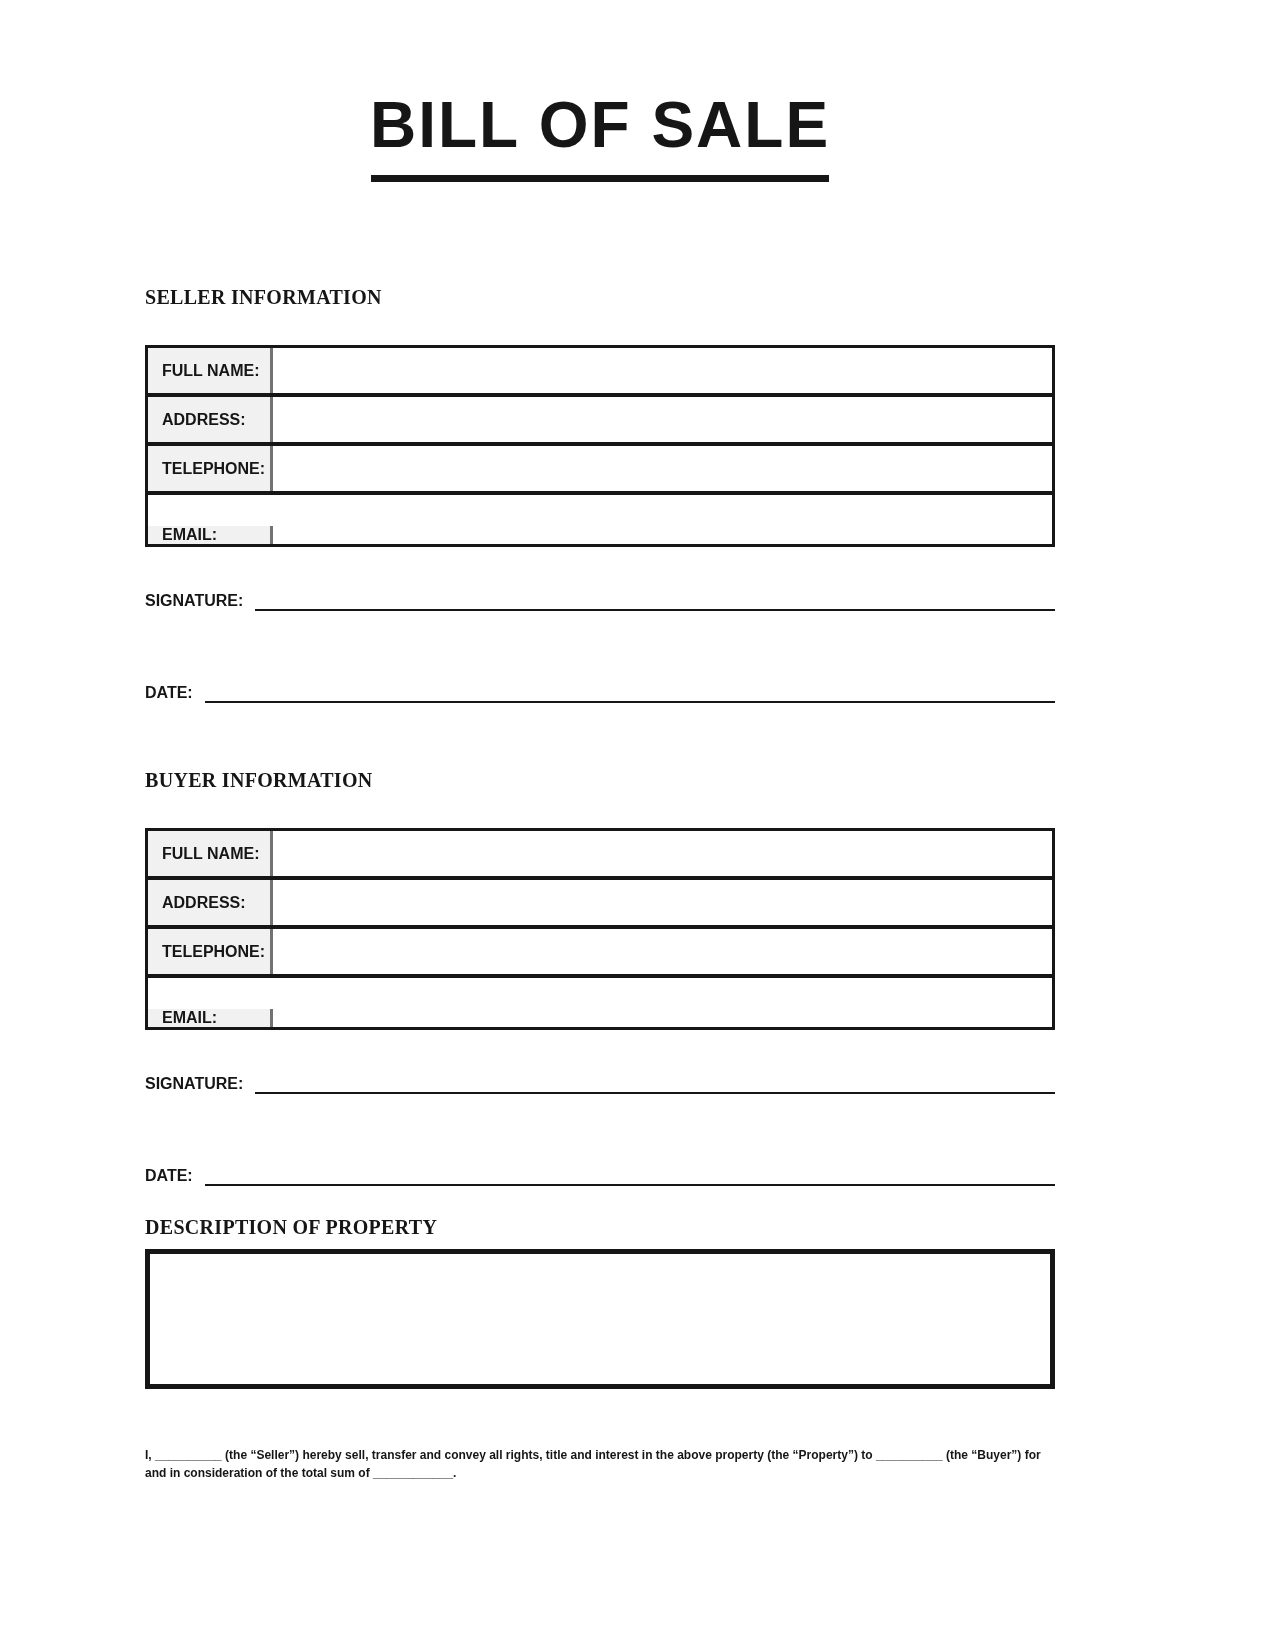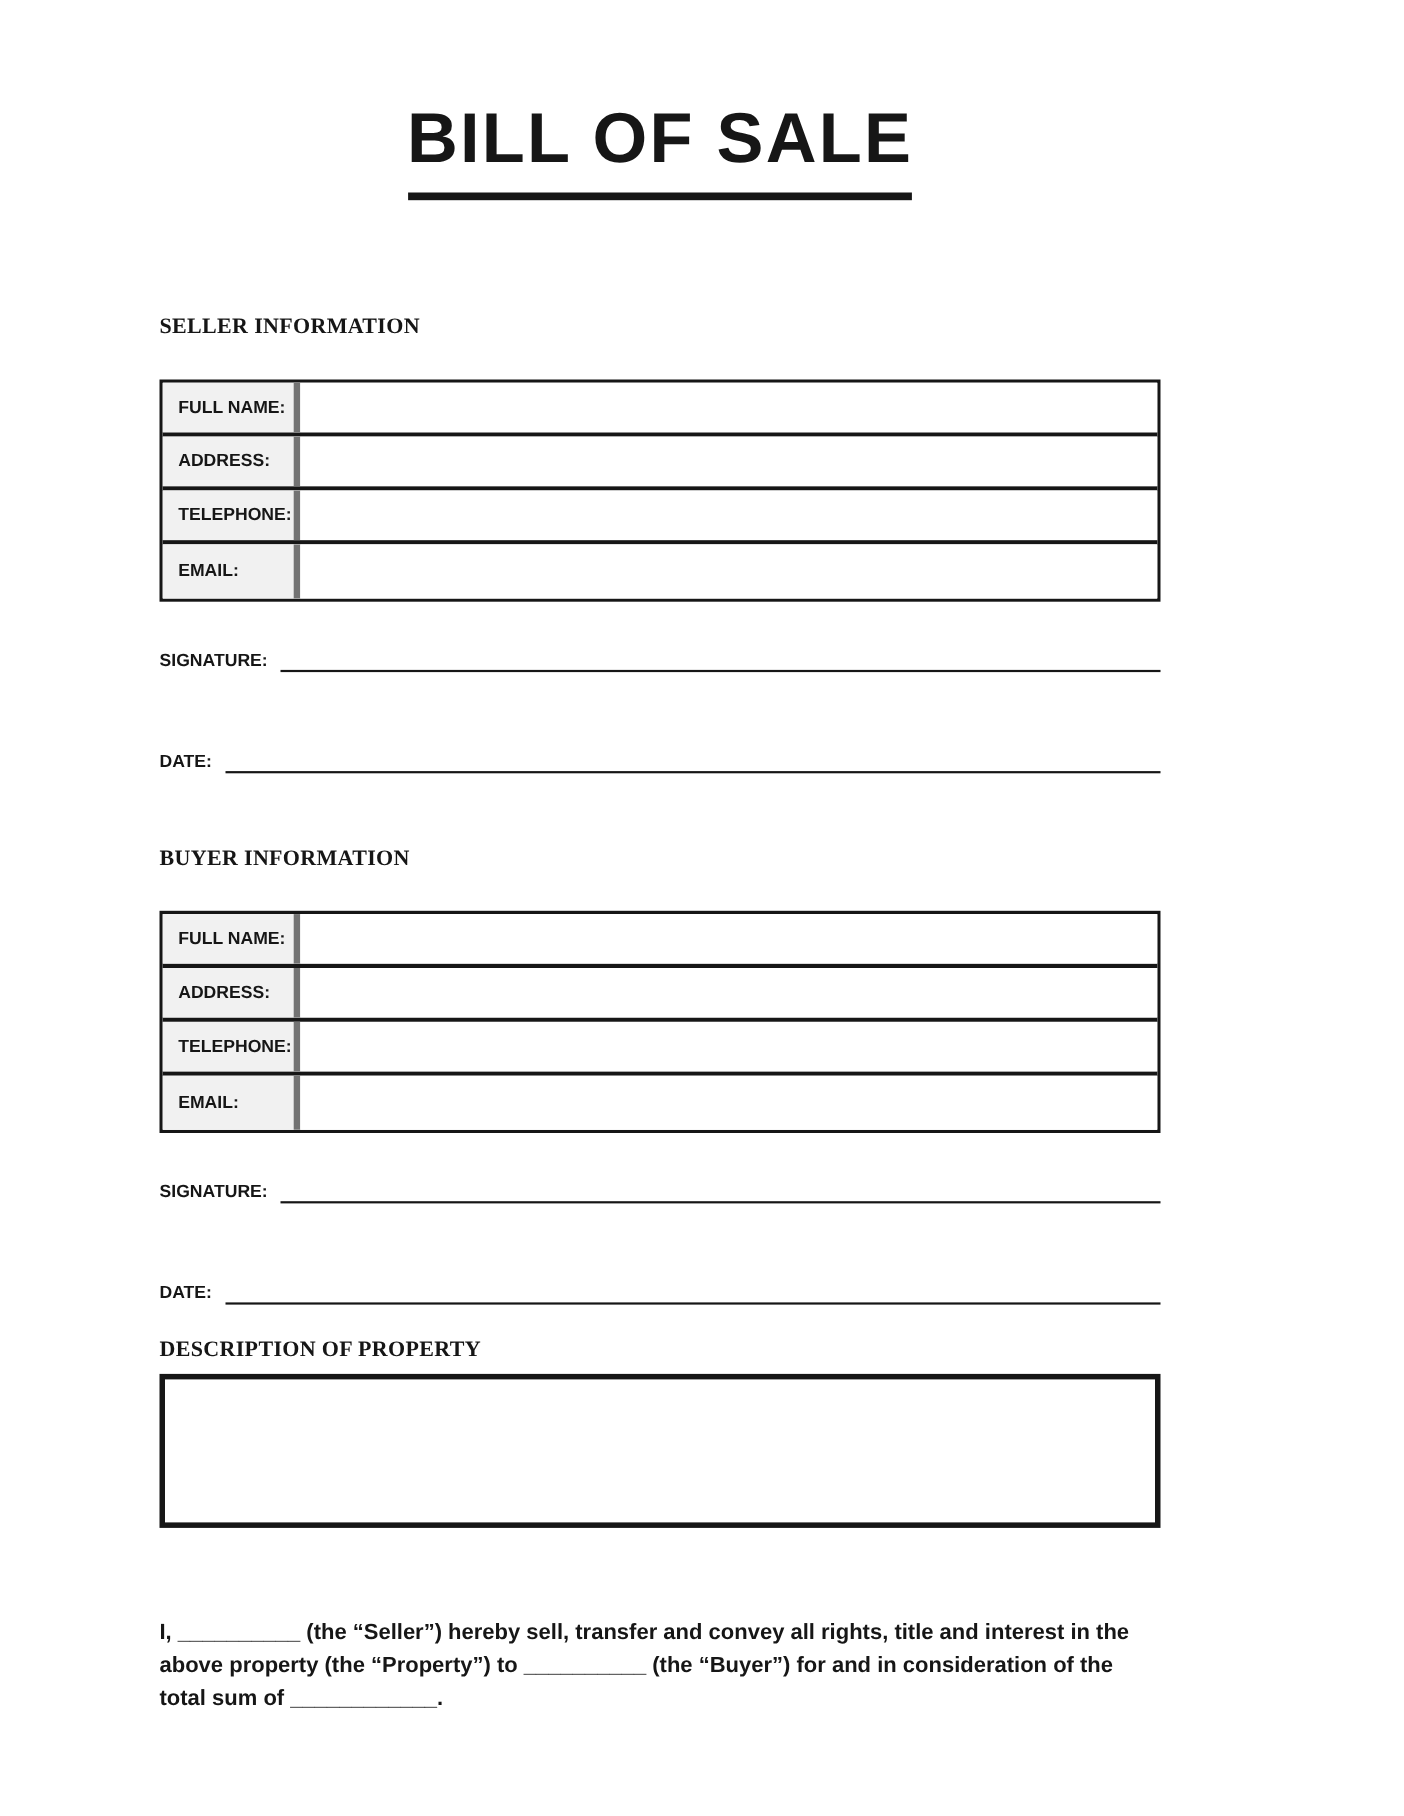--- a/index.html
+++ b/index.html
@@ -55,26 +55,26 @@
   .form-table {
     margin-top: 36px;
     border: 3px solid #161616;
   }
   .form-row {
     display: flex;
     height: 49px;
     border-bottom: 4px solid #161616;
     background: #ffffff;
   }
-  .form-row:last-child { border-bottom: none; }
+  .form-row:last-child { border-bottom: none; align-items: flex-end; }
   .cell-label {
     width: 125px;
     flex: 0 0 125px;
     background: #f1f1f1;
-    border-right: 6px solid #737373;
+    border-right: 3px solid #737373;
     display: flex;
     align-items: center;
     padding-left: 14px;
     font-size: 16px;
     font-weight: 700;
     color: #161616;
   }
   .cell-input {
     flex: 1;
     background: #ffffff;
@@ -109,22 +109,22 @@
   
   .description-box {
     margin-top: 10px;
     height: 140px;
     border: 5px solid #161616;
     background: #ffffff;
   }
 
   
   .statement {
-    margin-top: 80px;
-    font-size: 20px;
+    margin-top: 57px;
+    font-size: 12px;
     font-weight: 700;
     line-height: 1.5;
     color: #161616;
   }
 
   
   .footer {
     position: absolute;
     left: 0;
     bottom: 40px;

